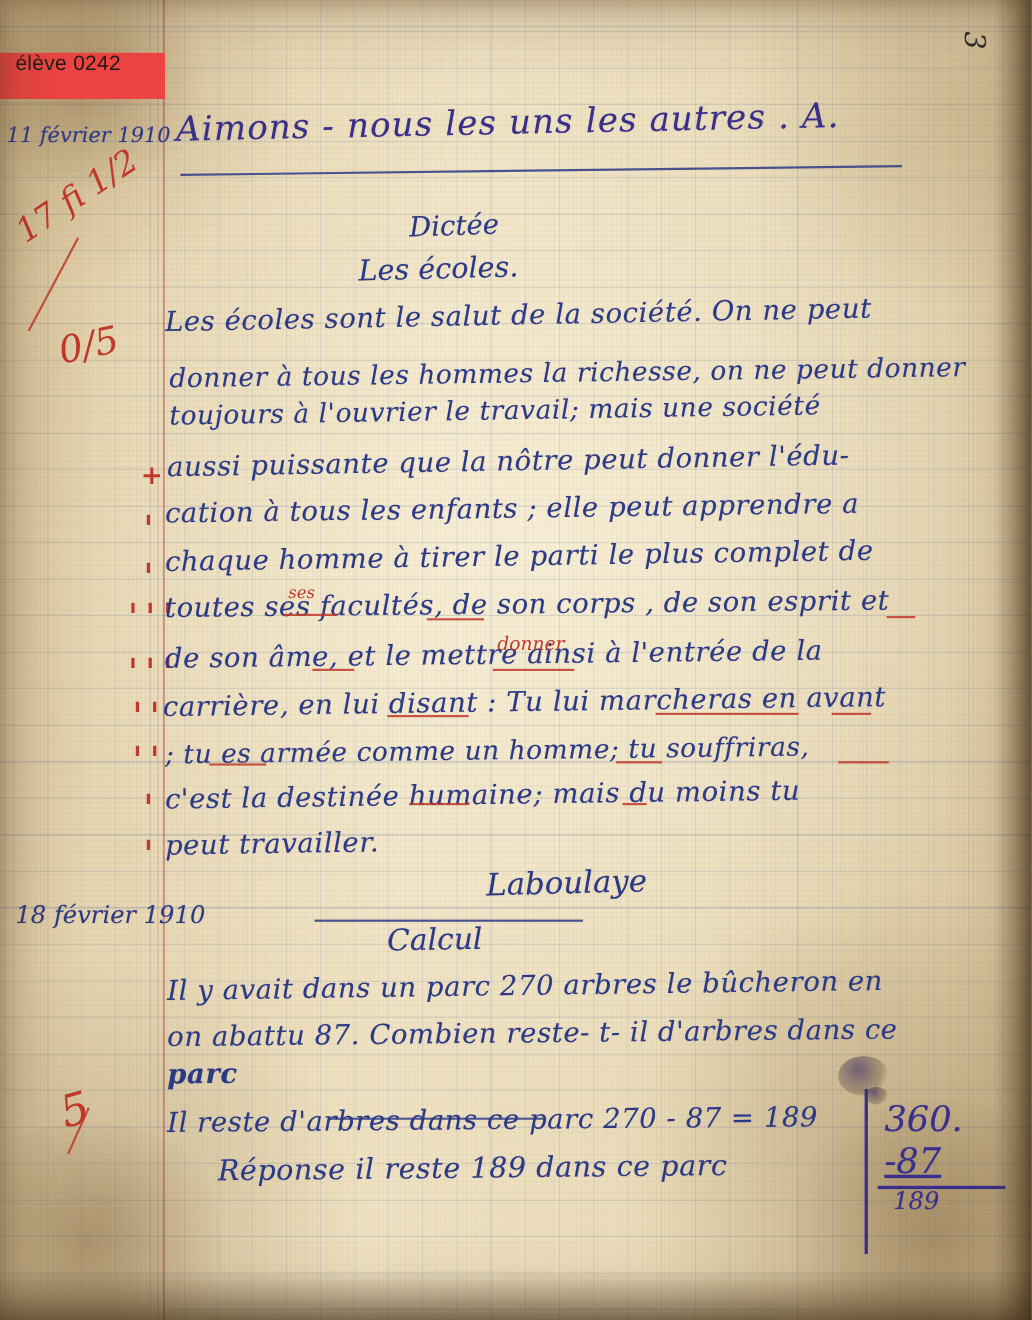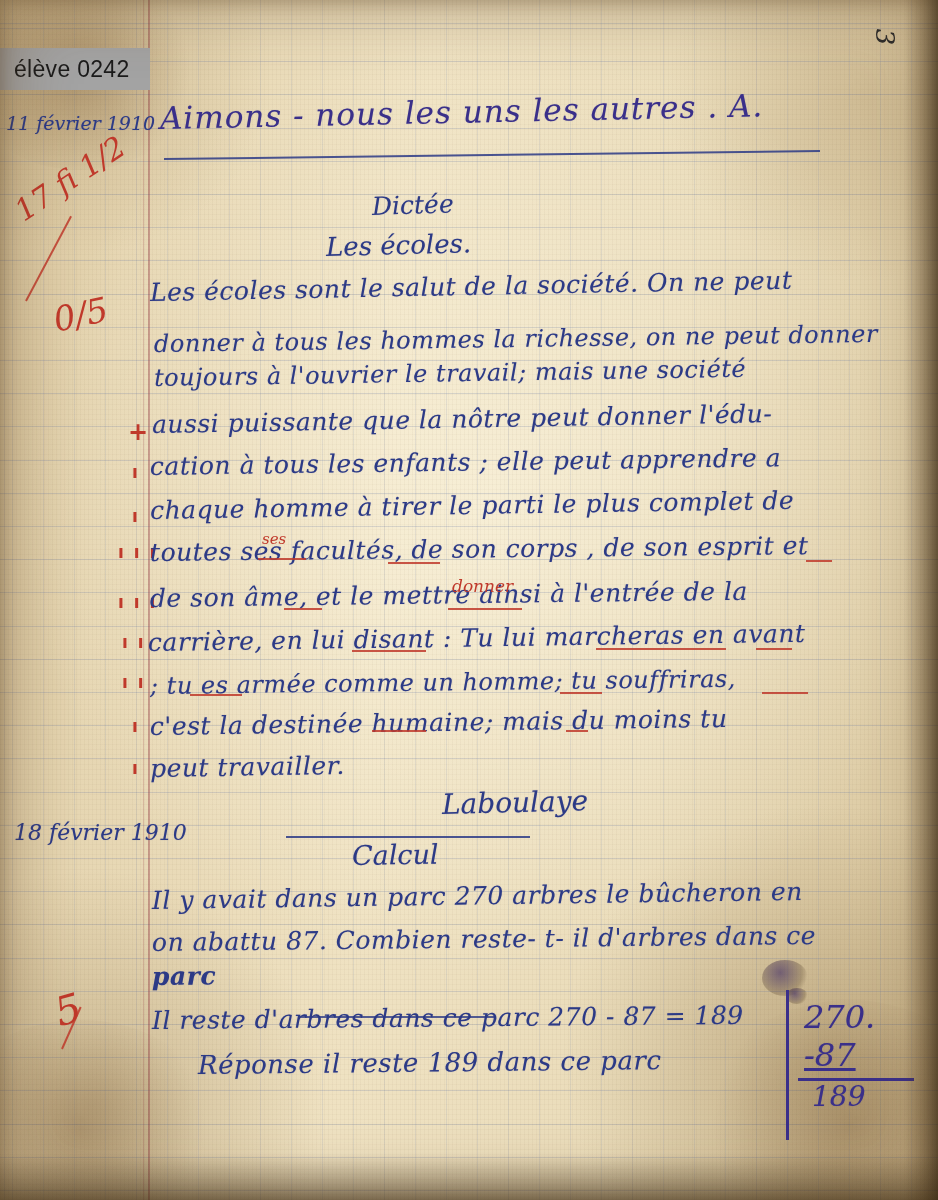--- a/index.html
+++ b/index.html
@@ -165,29 +165,29 @@
     font-family: "DejaVu Serif", serif;
     font-style: italic;
     transform: rotate(90deg);
   }
 
   
   .label-box {
     position: absolute;
     left: 0; top: 48px;
     width: 150px; height: 42px;
-    background: #a3a3a3;
+    background: #ef4444;
     display: flex;
-    align-items: center;
+    align-items: flex-start;
     padding-left: 14px;
     box-sizing: border-box;
     color: #1b1b1b;
     font-family: "Liberation Sans", sans-serif;
     font-style: normal;
-    font-size: 23px;
+    font-size: 19px;
     letter-spacing: 0.3px;
   }
 
   
   .calc-box-line-v {
     position: absolute;
     width: 3px;
     background: #3a2f8a;
   }
   .calc-box-line-h {
@@ -301,21 +301,21 @@
   <div class="hand ink-blue line" style="left:152px; top:886px; font-size:25px; transform: rotate(-0.8deg);">Il y avait dans un parc 270 arbres le bûcheron en</div>
   <div class="hand ink-blue line" style="left:152px; top:928px; font-size:25px; transform: rotate(-0.6deg);">on abattu 87. Combien reste- t- il d'arbres dans ce</div>
   <div class="hand ink-blue line" style="left:152px; top:962px; font-size:25px; transform: rotate(-0.6deg); font-weight: bold;">parc</div>
 
   <div class="hand ink-blue line" style="left:152px; top:1006px; font-size:25px; transform: rotate(-0.5deg);">Il reste d'arbres dans ce parc 270 - 87 = 189</div>
   <div class="strike-blue" style="left:300px; top:1016px; width:196px;"></div>
 
   <div class="hand ink-blue line" style="left:198px; top:1050px; font-size:26px; transform: rotate(-0.6deg);">Réponse il reste 189 dans ce parc</div>
 
   <div class="calc-box-line-v" style="left:786px; top:990px; height:150px;"></div>
-  <div class="hand ink-violet" style="left:804px; top:998px; font-size:32px;">270.</div>
+  <div class="hand ink-violet" style="left:804px; top:998px; font-size:32px;">360.</div>
   <div class="hand ink-violet" style="left:804px; top:1036px; font-size:32px;text-decoration:underline;">-87</div>
   <div class="calc-box-line-h" style="left:798px; top:1078px; width:116px;"></div>
-  <div class="hand ink-violet" style="left:812px; top:1080px; font-size:28px;">189</div>
+  <div class="hand ink-violet" style="left:812px; top:1080px; font-size:22px;">189</div>
 
   <div class="edge-dark"></div>
   <div class="spine-shadow"></div>
   <div class="bottom-shadow"></div>
 </div>
 
 </body></html>

